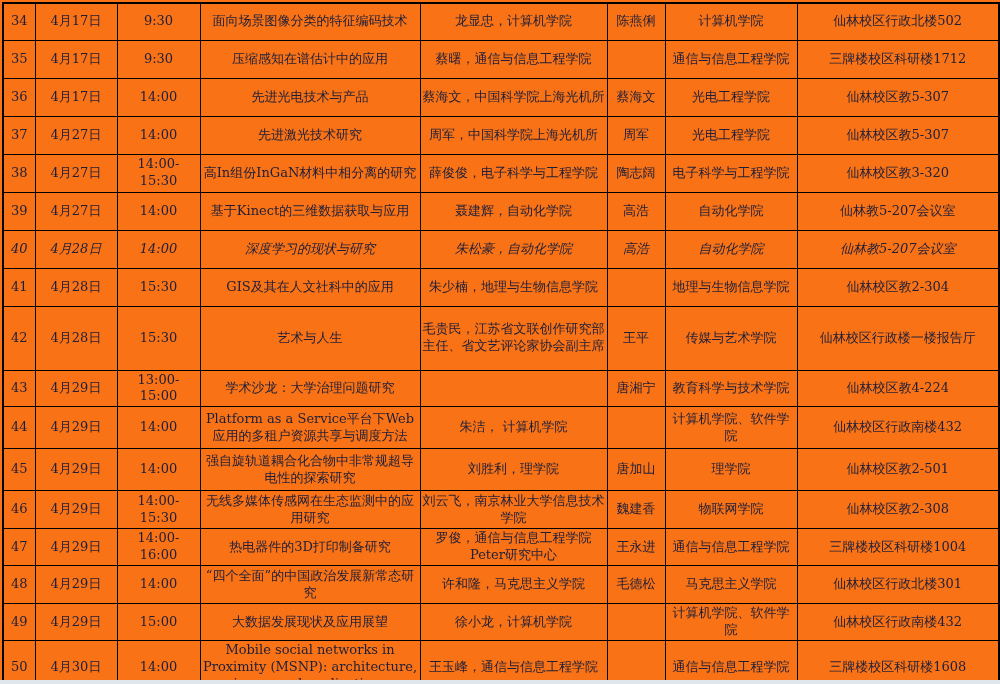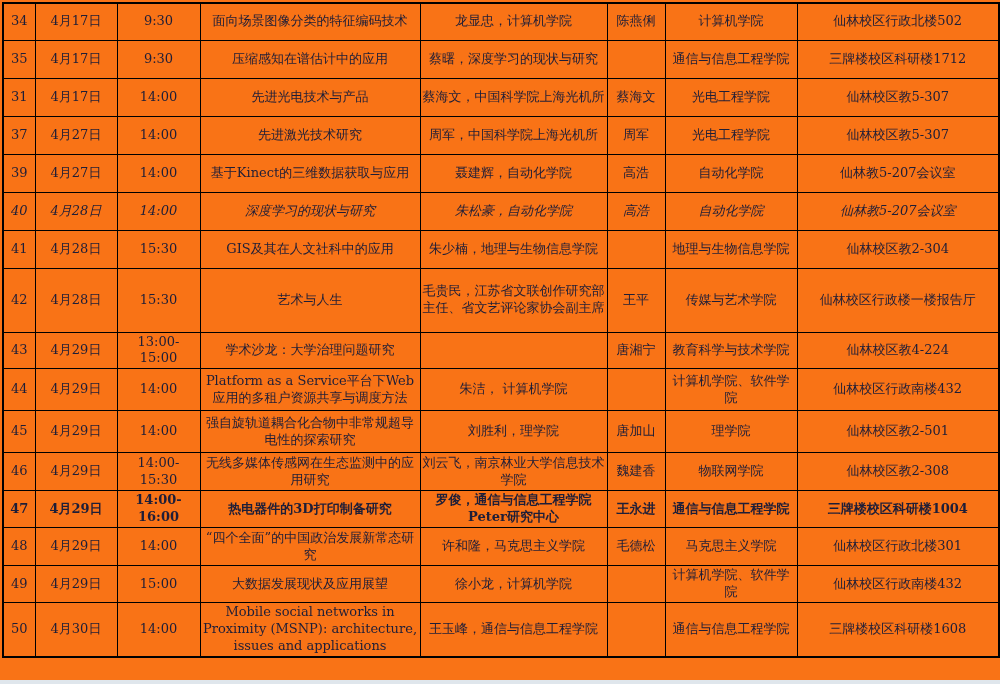--- a/index.html
+++ b/index.html
@@ -70,44 +70,54 @@
           <td>龙显忠，计算机学院</td>
           <td>陈燕俐</td>
           <td>计算机学院</td>
           <td>仙林校区行政北楼502</td>
         </tr>
         <tr style="height: 38px;">
           <td>35</td>
           <td>4月17日</td>
           <td>9:30</td>
           <td>压缩感知在谱估计中的应用</td>
-          <td>蔡曙，深度学习的现状与研究</td>
+          <td>蔡曙，通信与信息工程学院</td>
           <td></td>
           <td>通信与信息工程学院</td>
           <td>三牌楼校区科研楼1712</td>
         </tr>
         <tr style="height: 38px;">
-          <td>31</td>
+          <td>36</td>
           <td>4月17日</td>
           <td>14:00</td>
           <td>先进光电技术与产品</td>
           <td>蔡海文，中国科学院上海光机所</td>
           <td>蔡海文</td>
           <td>光电工程学院</td>
           <td>仙林校区教5-307</td>
         </tr>
         <tr style="height: 38px;">
           <td>37</td>
           <td>4月27日</td>
           <td>14:00</td>
           <td>先进激光技术研究</td>
           <td>周军，中国科学院上海光机所</td>
           <td>周军</td>
           <td>光电工程学院</td>
           <td>仙林校区教5-307</td>
+        </tr>
+        <tr style="height: 38px;">
+          <td>38</td>
+          <td>4月27日</td>
+          <td>14:00-15:30</td>
+          <td>高In组份InGaN材料中相分离的研究</td>
+          <td>薛俊俊，电子科学与工程学院</td>
+          <td>陶志阔</td>
+          <td>电子科学与工程学院</td>
+          <td>仙林校区教3-320</td>
         </tr>
         <tr style="height: 38px;">
           <td>39</td>
           <td>4月27日</td>
           <td>14:00</td>
           <td>基于Kinect的三维数据获取与应用</td>
           <td>聂建辉，自动化学院</td>
           <td>高浩</td>
           <td>自动化学院</td>
           <td>仙林教5-207会议室</td>
@@ -175,21 +185,21 @@
         <tr style="height: 38px;">
           <td>46</td>
           <td>4月29日</td>
           <td>14:00-15:30</td>
           <td>无线多媒体传感网在生态监测中的应用研究</td>
           <td>刘云飞，南京林业大学信息技术学院</td>
           <td>魏建香</td>
           <td>物联网学院</td>
           <td>仙林校区教2-308</td>
         </tr>
-        <tr style="height: 37px; font-weight: bold;">
+        <tr style="height: 37px;">
           <td>47</td>
           <td>4月29日</td>
           <td>14:00-16:00</td>
           <td>热电器件的3D打印制备研究</td>
           <td>罗俊，通信与信息工程学院Peter研究中心</td>
           <td>王永进</td>
           <td>通信与信息工程学院</td>
           <td>三牌楼校区科研楼1004</td>
         </tr>
         <tr style="height: 38px;">

